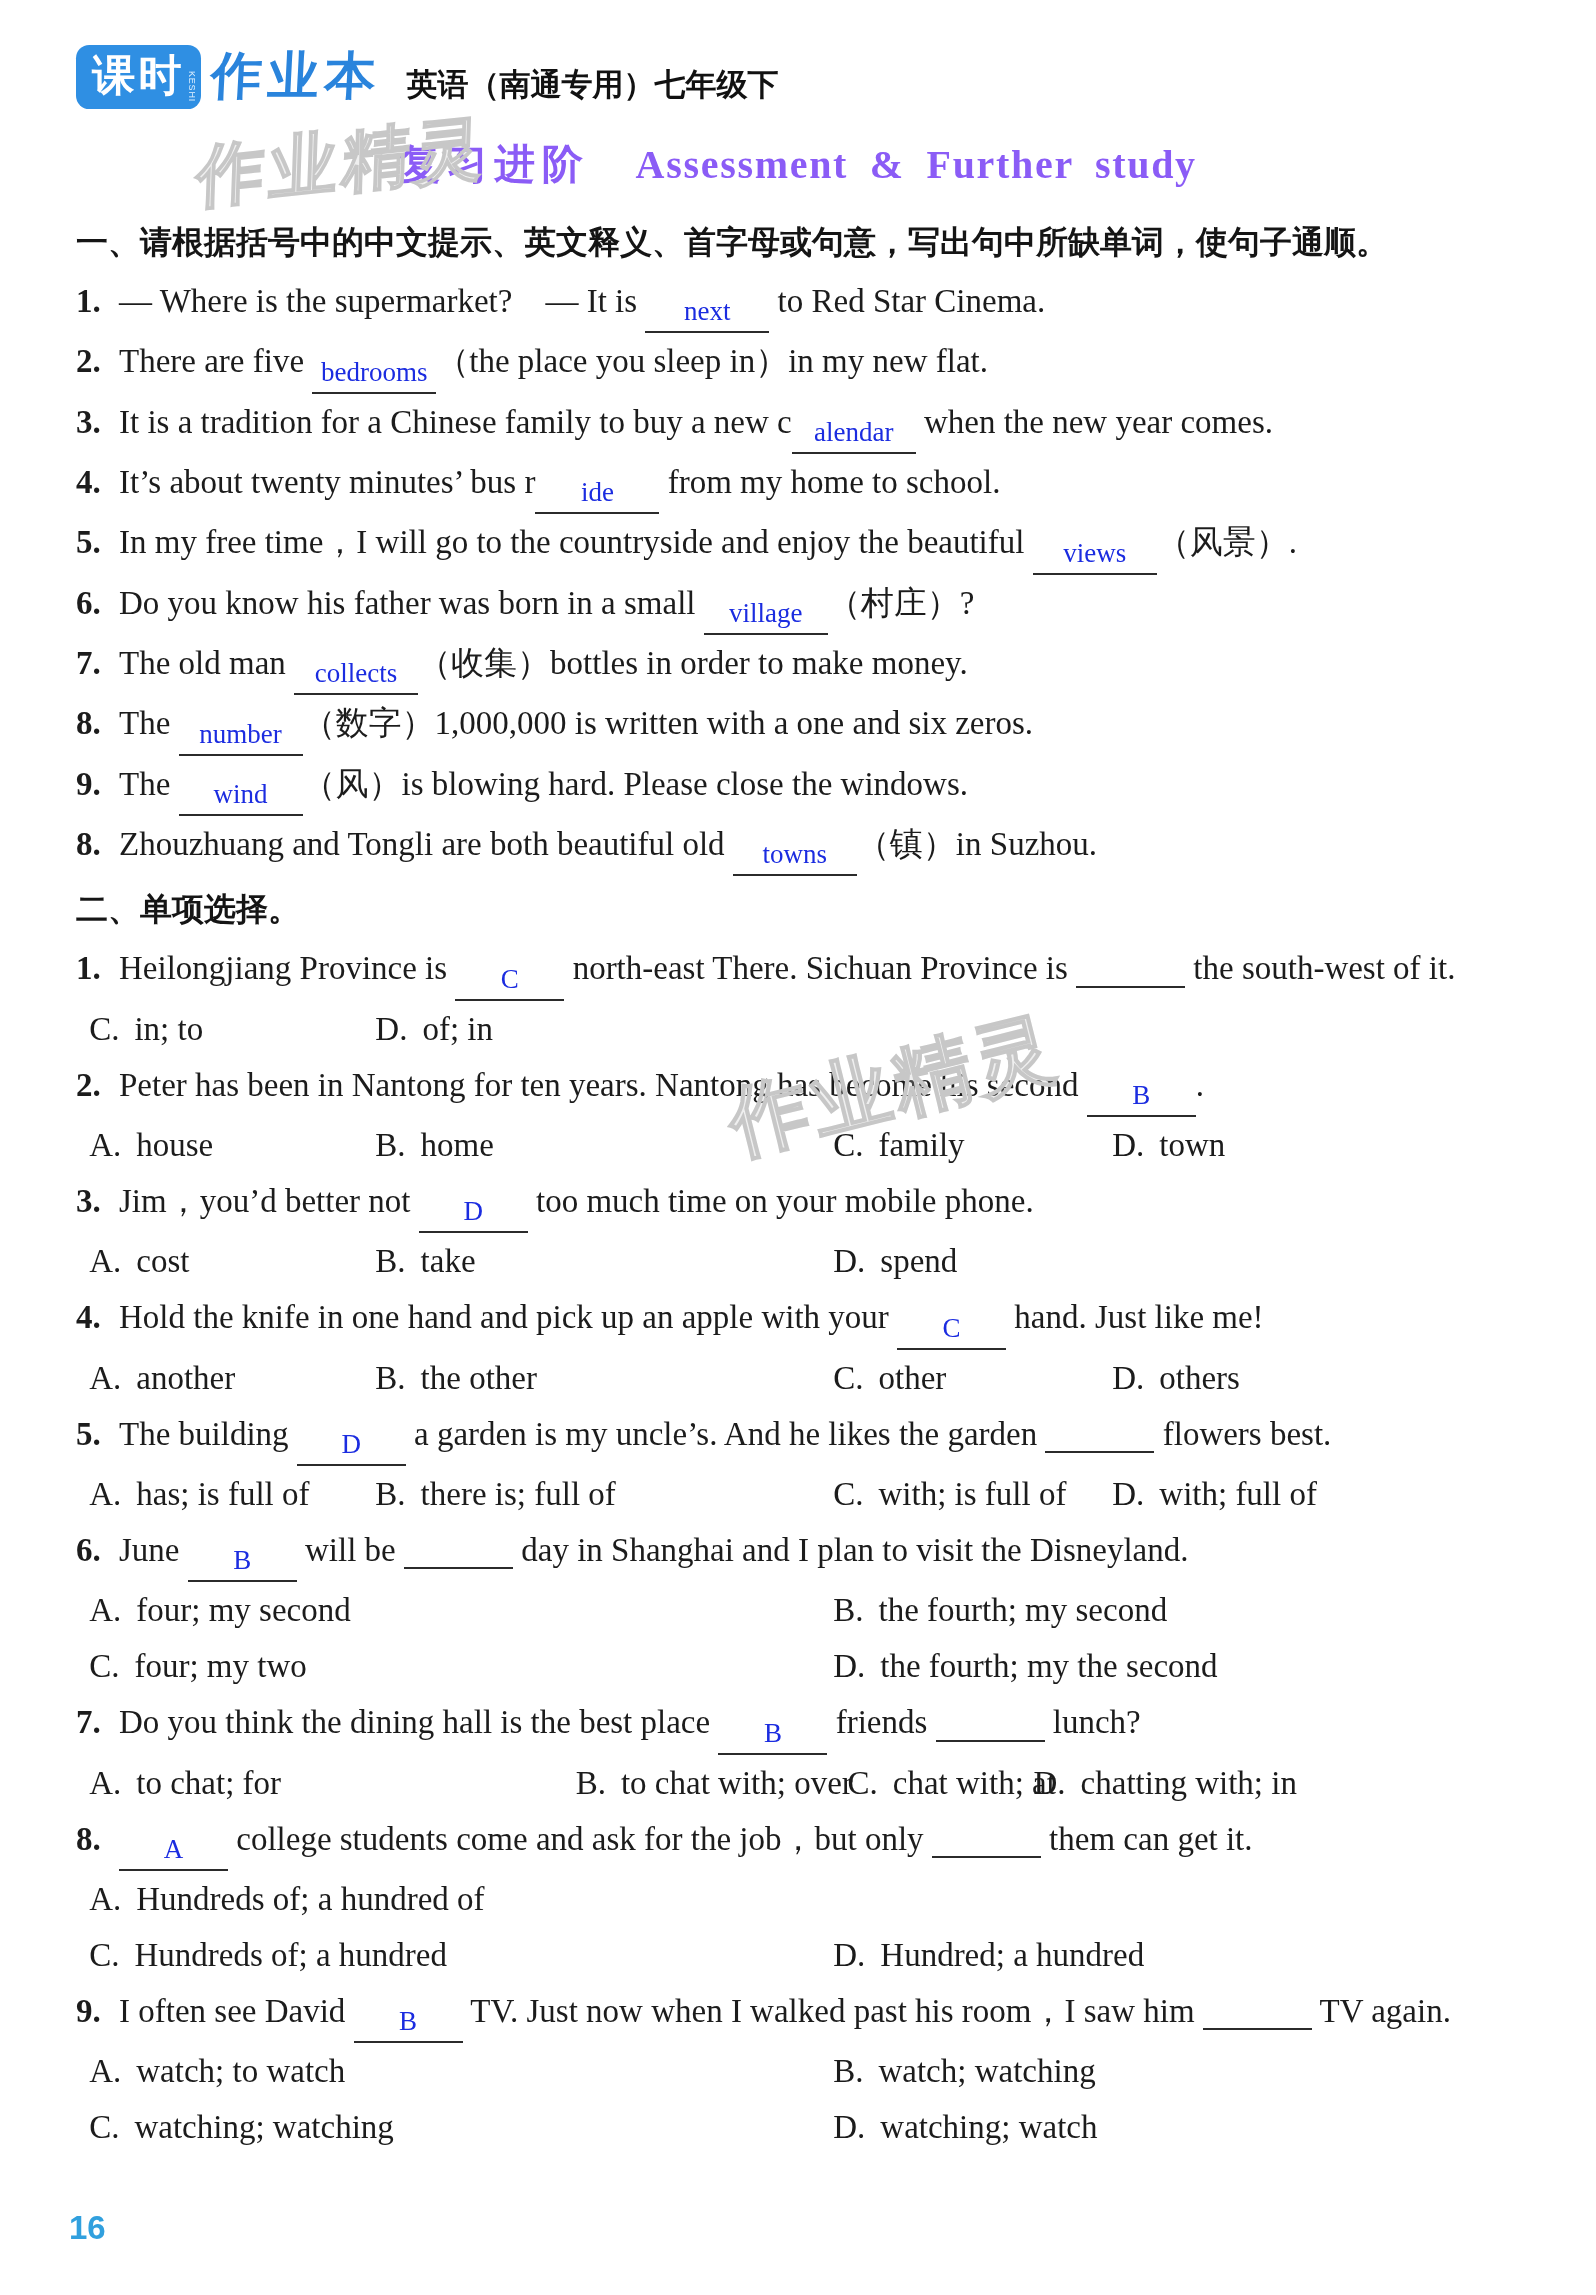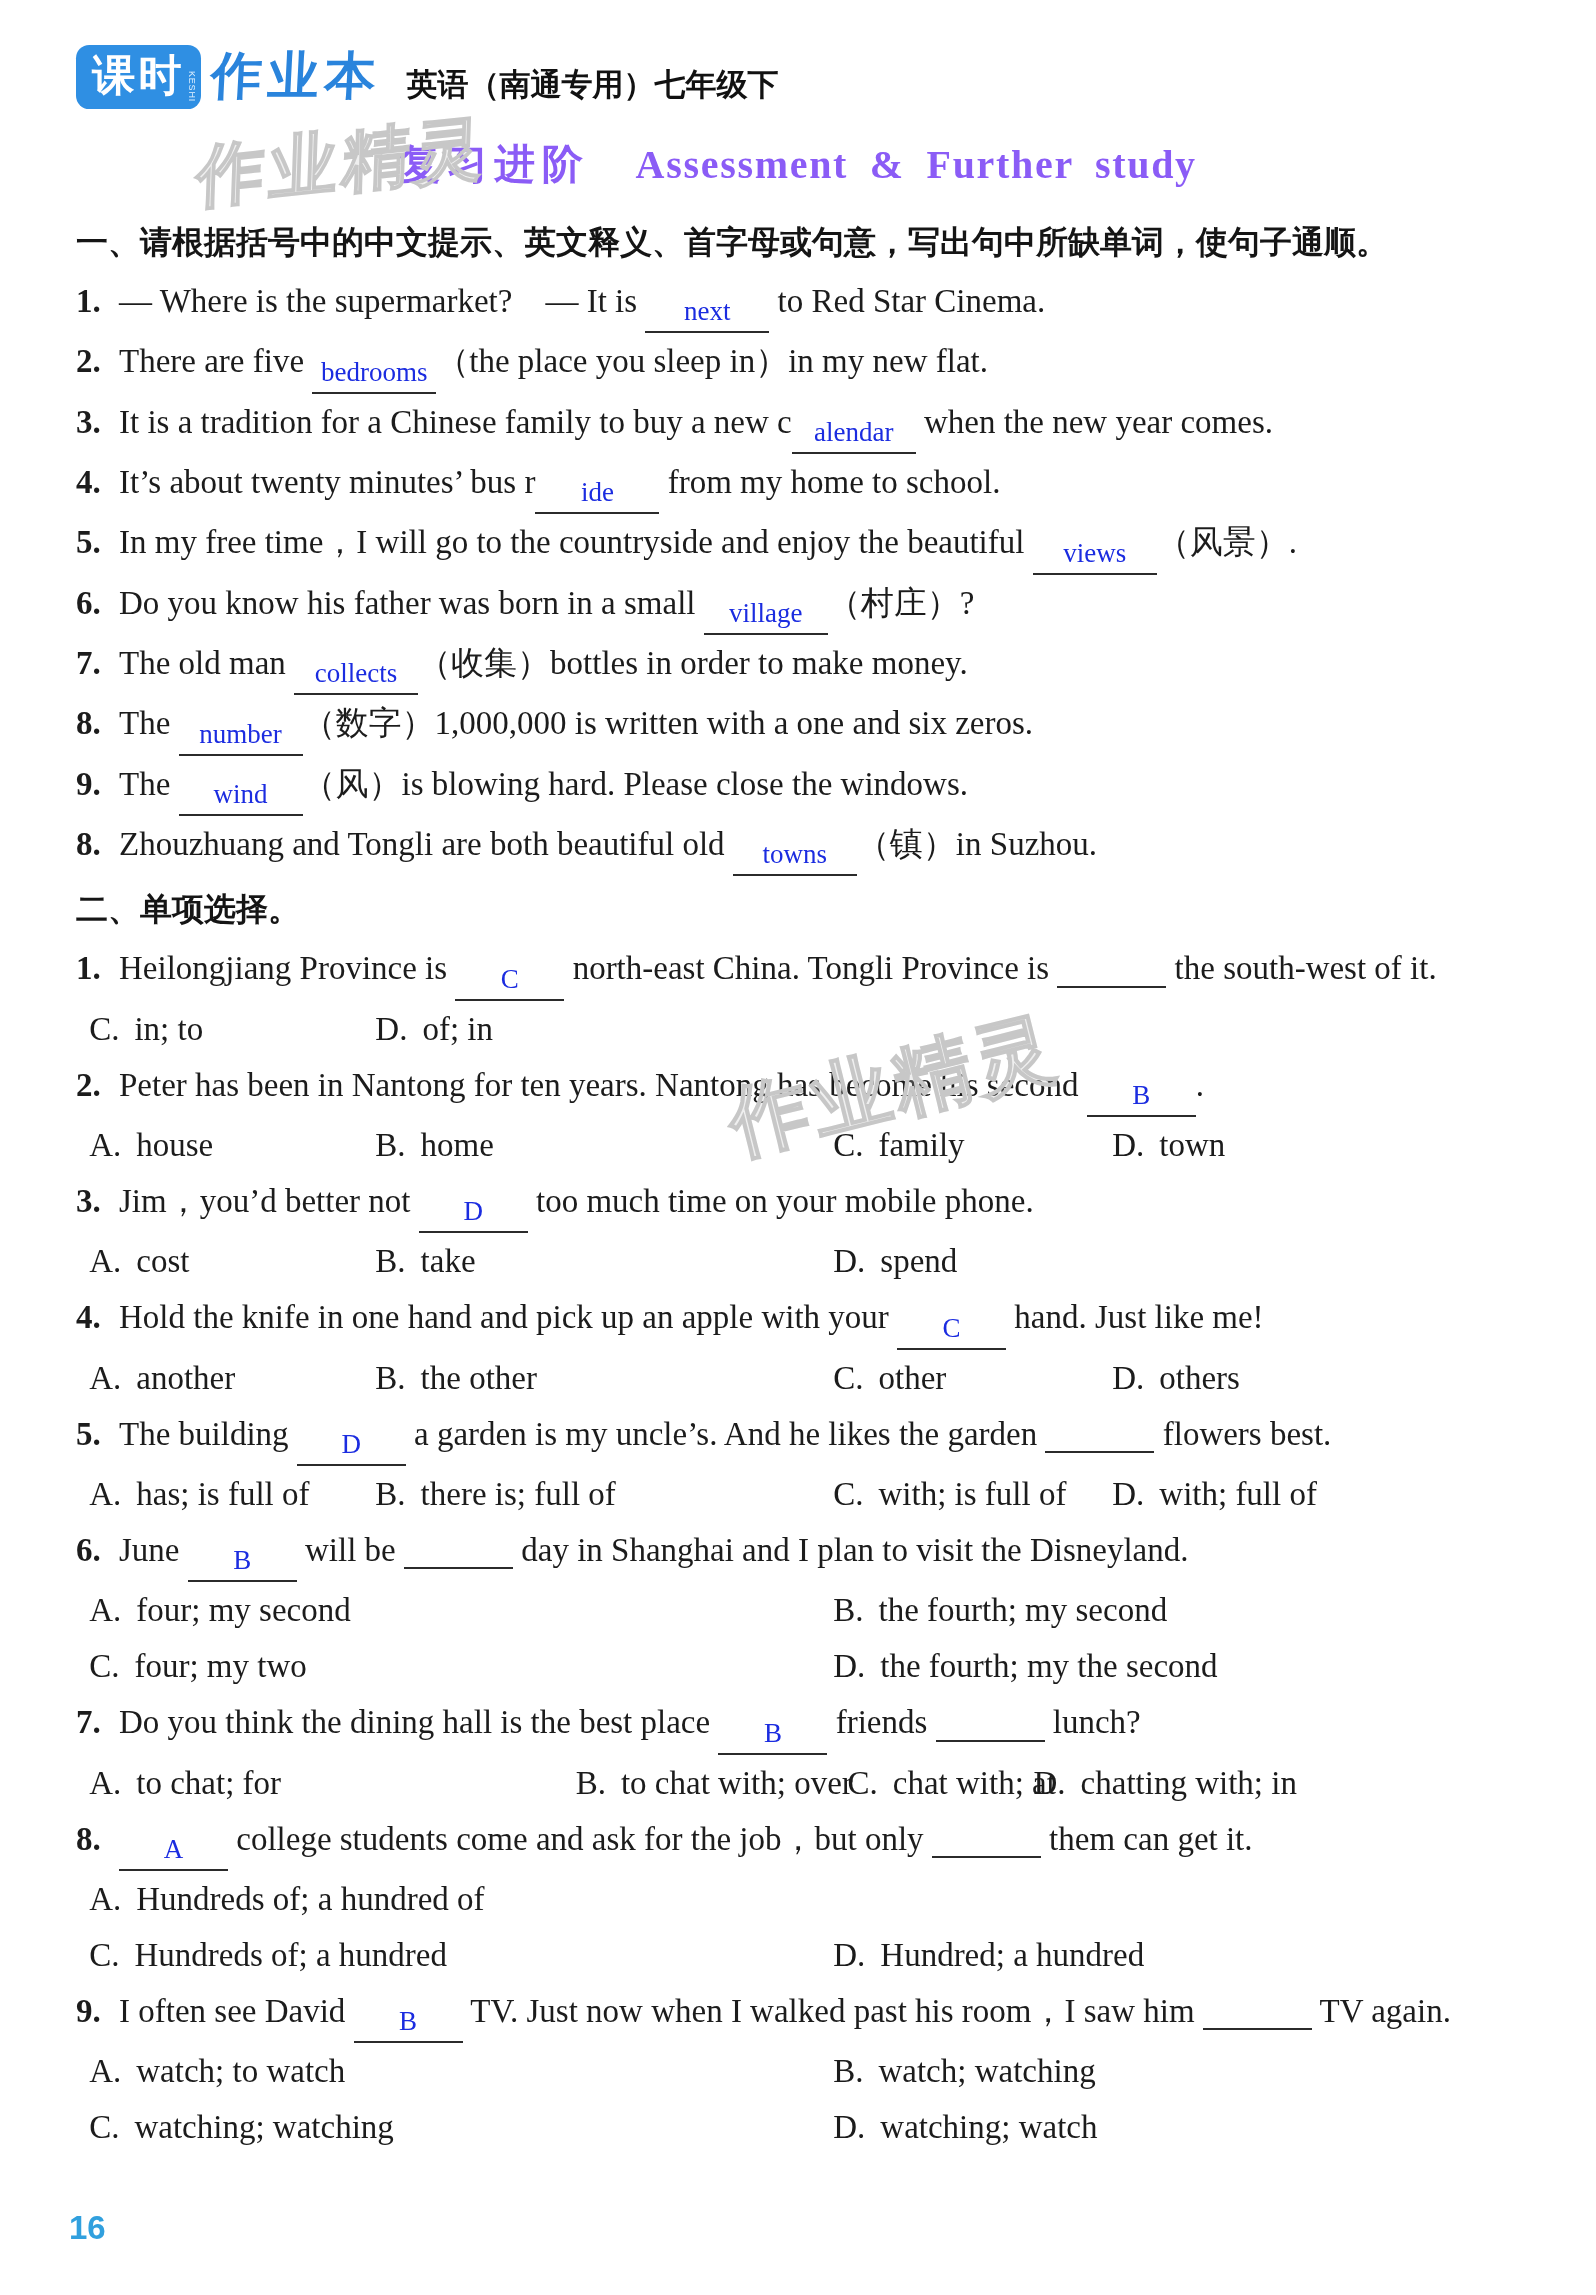--- a/index.html
+++ b/index.html
@@ -141,21 +141,21 @@
         <span class="qtext"><span>Zhouzhuang and Tongli are both beautiful old </span><span class="blank"><span class="ans">towns</span></span><span>（镇）in Suzhou.</span></span>
       </div>
   </div>
 
   <div class="sec-head second">二、单项选择。</div>
 
   <div class="qlist">
 
     <div class="q">
         <span class="qnum">1.</span>
-        <span class="qtext"><span>Heilongjiang Province is </span><span class="blank b2"><span class="ans">C</span></span><span> north-east China. Tongli Province is </span><span class="blank b2"><span class="ans"></span></span><span> the south-west of it.</span></span>
+        <span class="qtext"><span>Heilongjiang Province is </span><span class="blank b2"><span class="ans">C</span></span><span> north-east There. Sichuan Province is </span><span class="blank b2"><span class="ans"></span></span><span> the south-west of it.</span></span>
       </div>
     <div class="opts opts4">
       <span class="opt"><span class="olab">C.</span><span>in; to</span></span>
       <span class="opt"><span class="olab">D.</span><span>of; in</span></span>
     </div>
 
     <div class="q">
         <span class="qnum">2.</span>
         <span class="qtext"><span>Peter has been in Nantong for ten years. Nantong has become his second </span><span class="blank b2"><span class="ans">B</span></span><span>.</span></span>
       </div>

